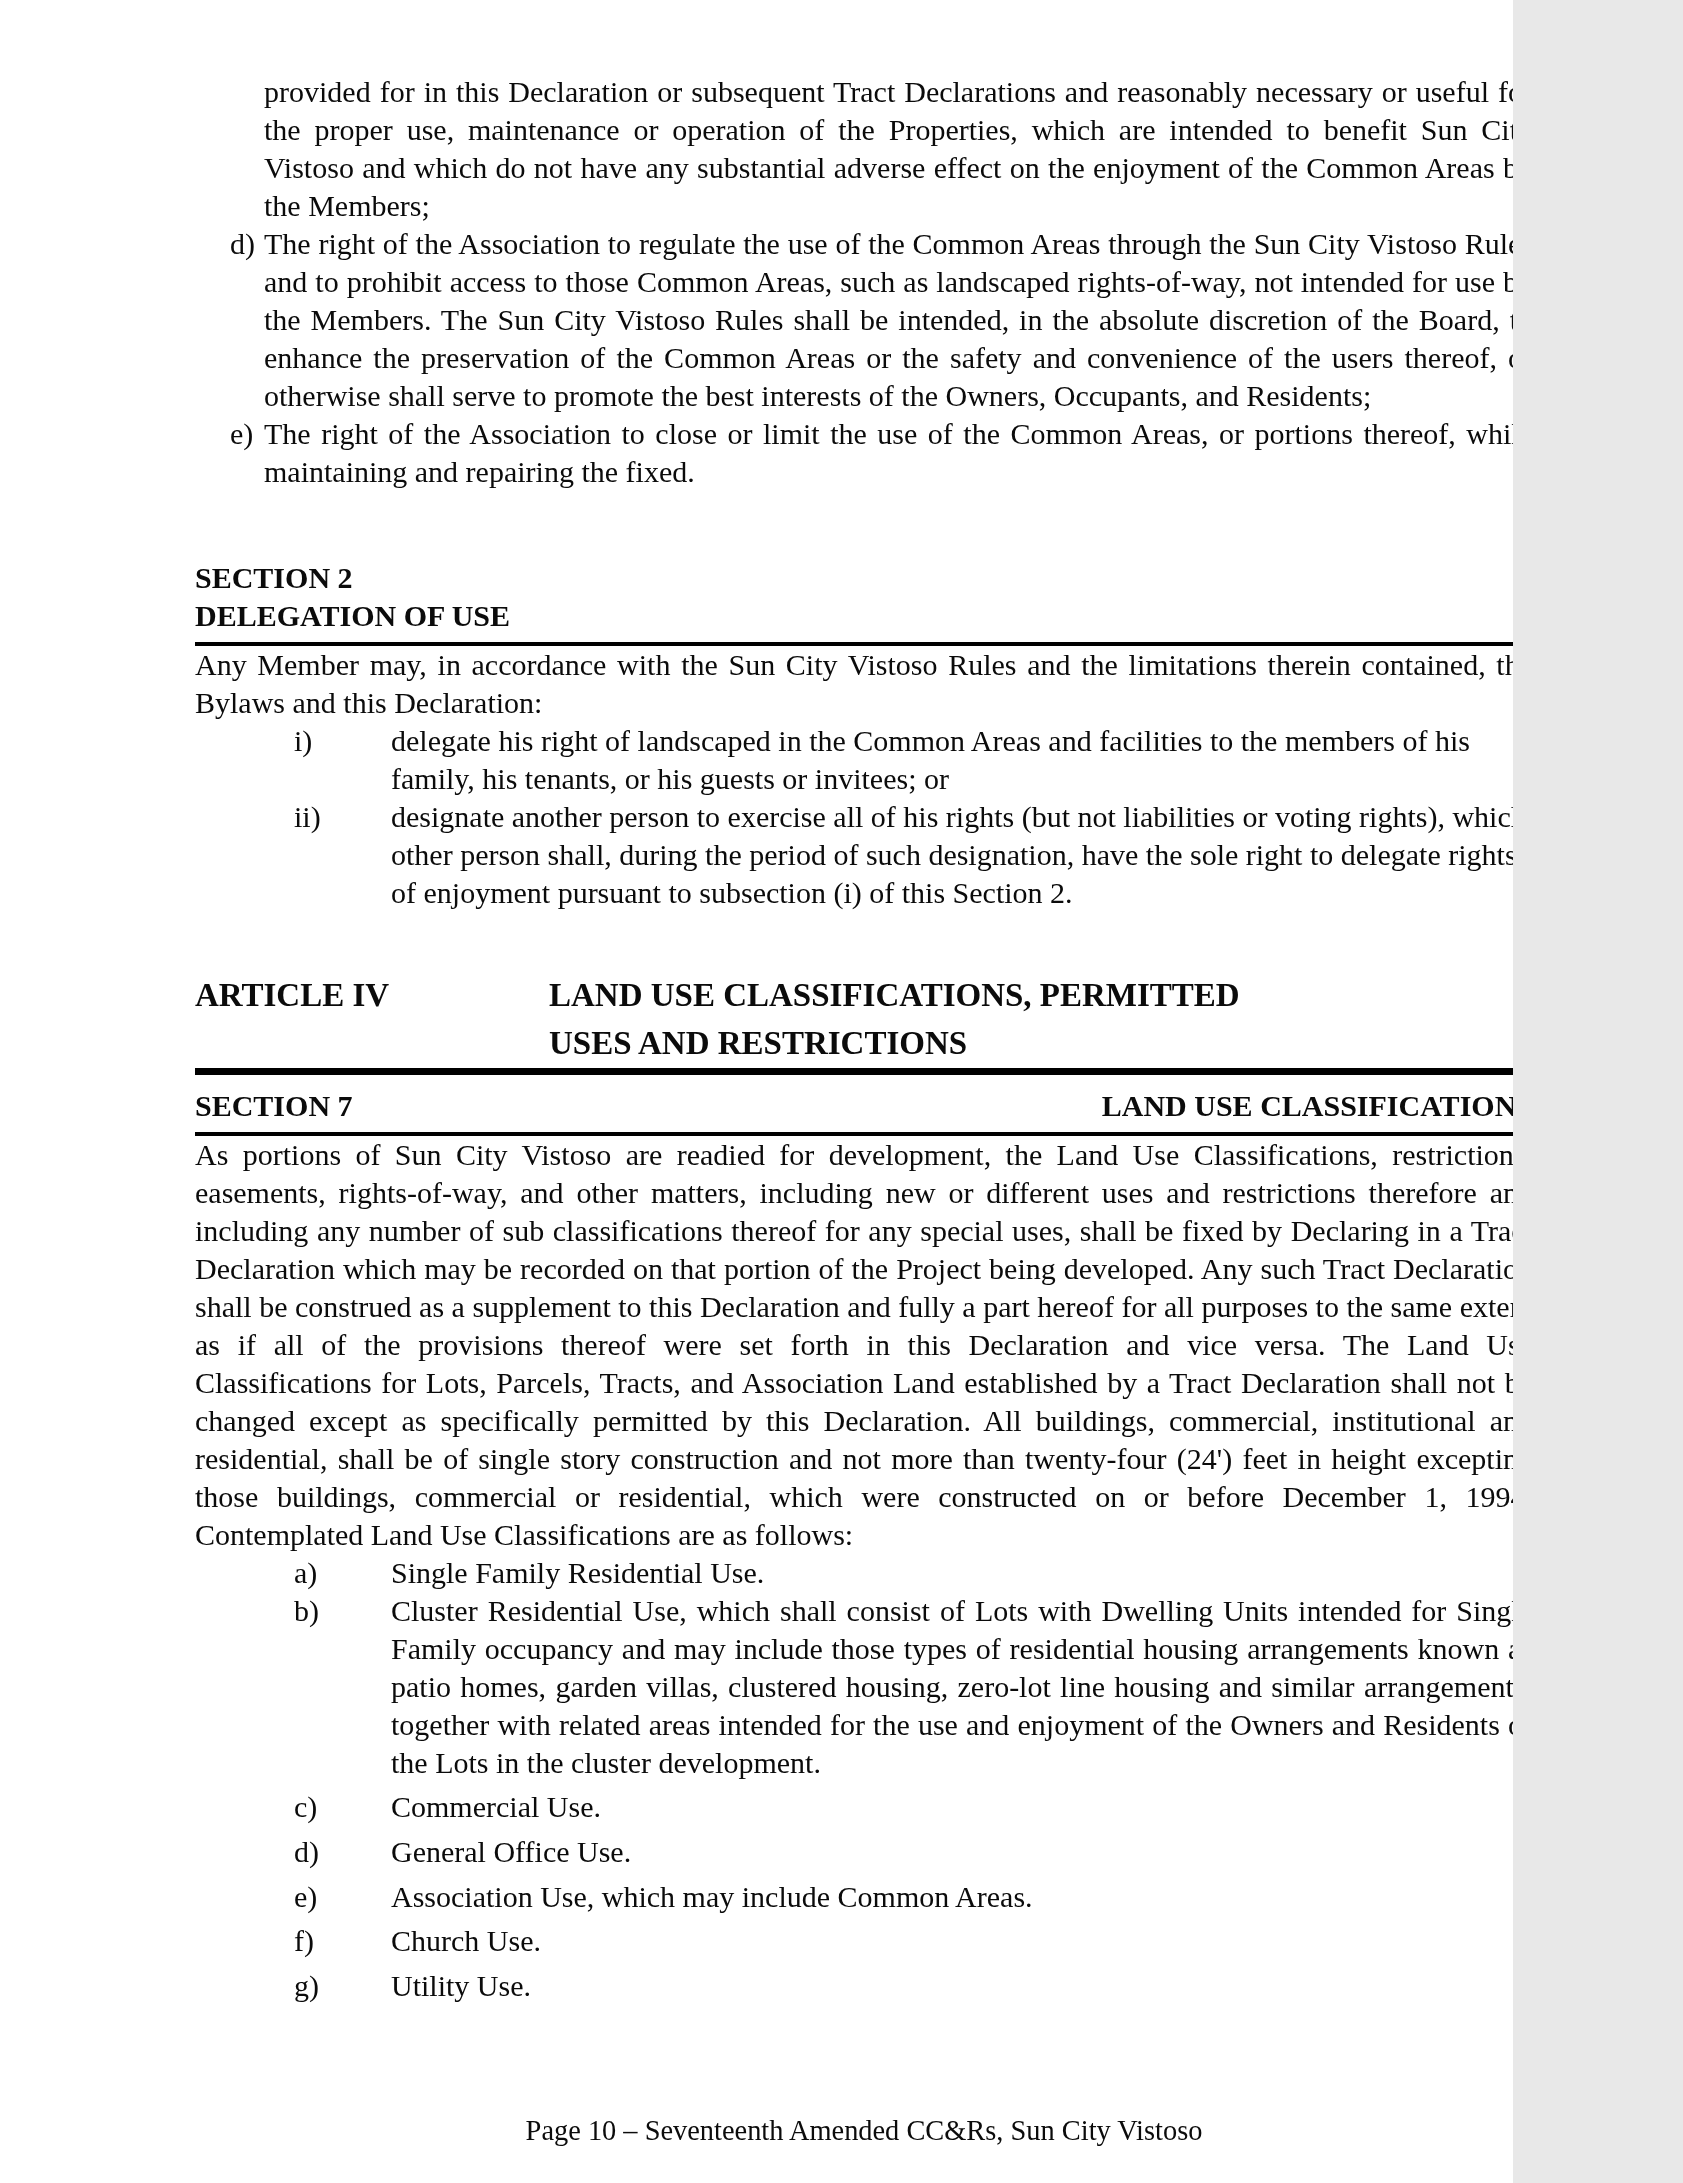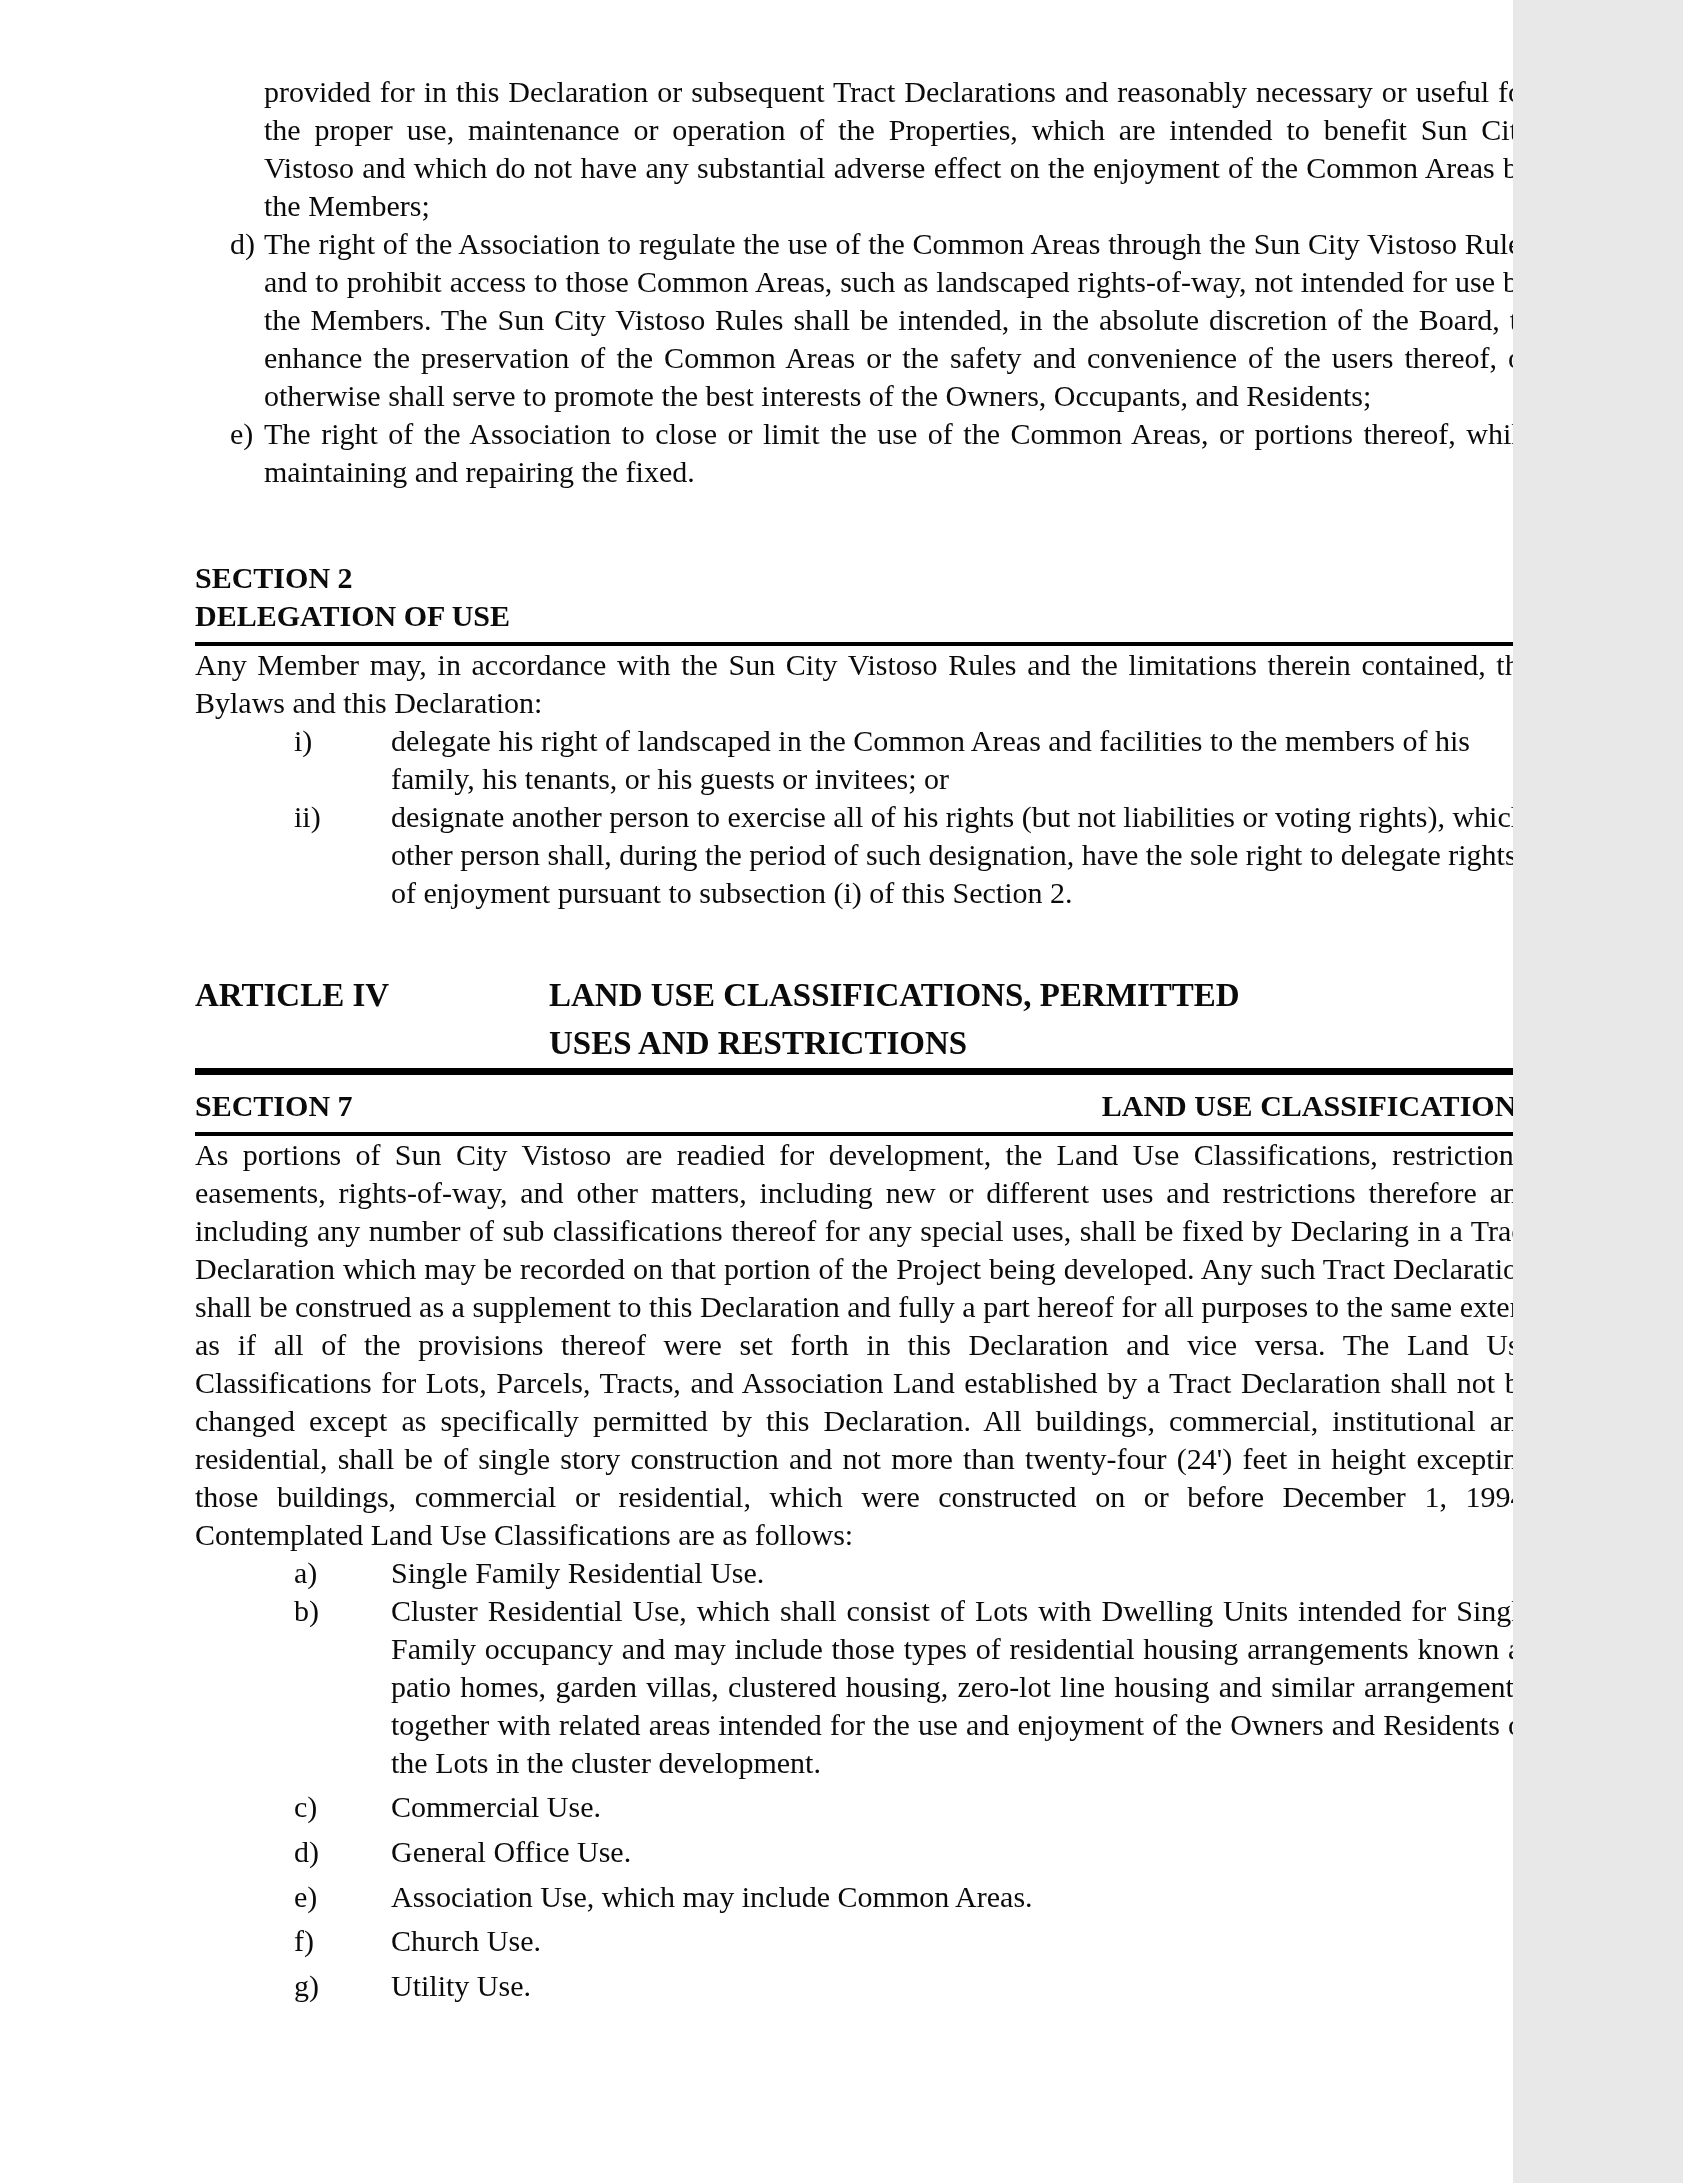--- a/index.html
+++ b/index.html
@@ -168,14 +168,17 @@
       <span>Church Use.</span>
     </div>
 
     <div class="hang2 gap-sm">
       <span class="marker">g)</span>
       <span>Utility Use.</span>
     </div>
 
   </div>
 
+  <div class="footer">
+    <span>Page 10 – Seventeenth Amended CC&amp;Rs, Sun City Vistoso</span>
+  </div>
 </div>
 
 
 </body></html>

